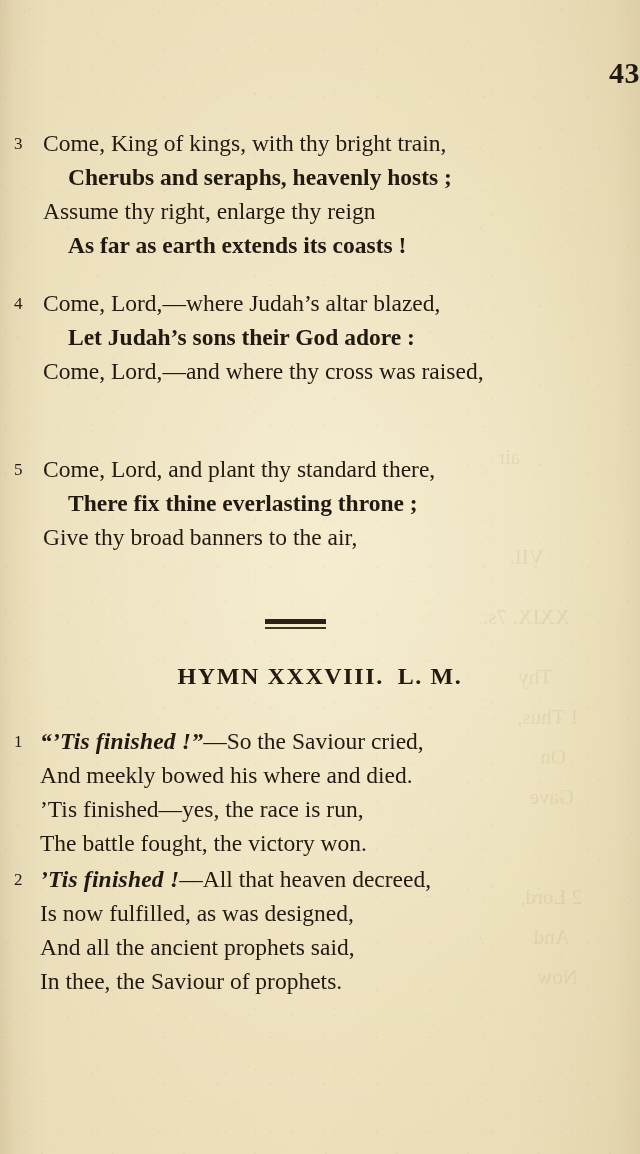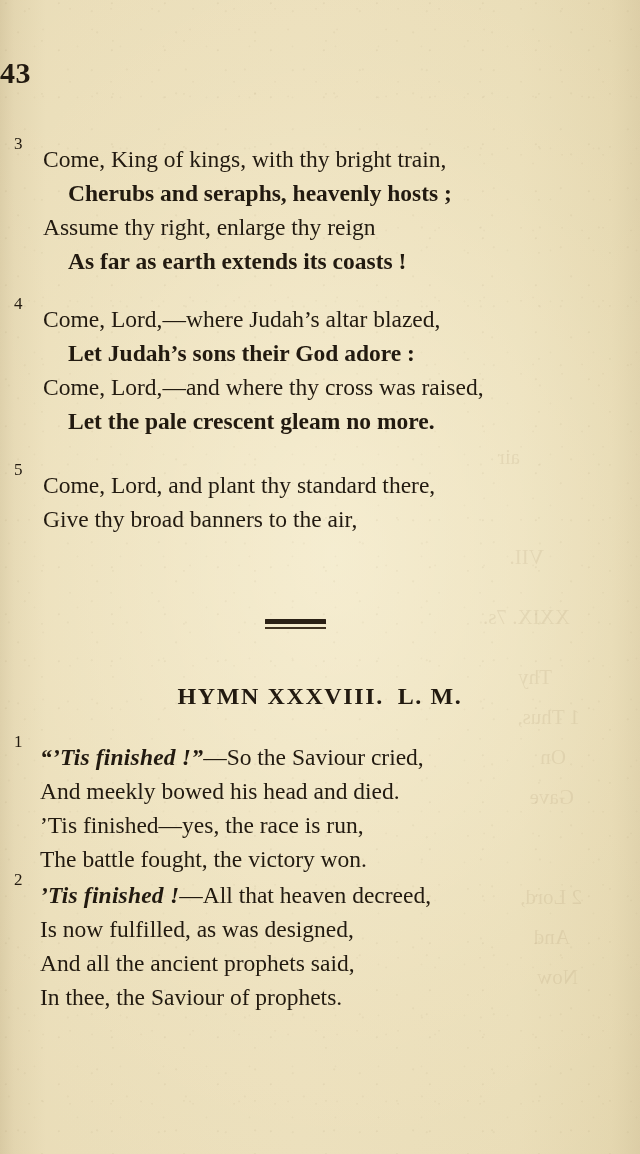--- a/index.html
+++ b/index.html
@@ -71,21 +71,21 @@
   #content {
     position: absolute;
     inset: 0;
   }
 
   .page-number {
     position: absolute;
     top: 56px;
     left: 0;
     width: 640px;
-    text-align: left;
+    text-align: right;
     font-size: 30px;
     font-weight: bold;
     letter-spacing: 0.5px;
   }
 
   .stanza {
     position: absolute;
     left: 0;
     width: 640px;
   }
@@ -101,21 +101,21 @@
   .vnum {
     position: absolute;
     left: 14px;
     top: 1px;
     font-size: 17px;
     line-height: 34px;
   }
 
   .ltext {
     position: absolute;
-    top: 16px;
+    top: 0;
     left: 43px;
   }
   .line.indent .ltext { left: 68px; font-weight: bold; }
   .line.flush  .ltext { left: 40px; }
 
   .it {
     font-style: italic;
     font-weight: bold;
     letter-spacing: 0.2px;
     margin-top: 47px;
@@ -192,51 +192,51 @@
       <div class="line">
         <span class="vnum">4</span>
         <span class="ltext">Come, Lord,—where Judah’s altar blazed,</span>
       </div>
       <div class="line indent">
         <span class="ltext">Let Judah’s sons their God adore :</span>
       </div>
       <div class="line">
         <span class="ltext">Come, Lord,—and where thy cross was raised,</span>
       </div>
-      <div class="line indent">
-        <span class="ltext">Let the pale crescent gleam no more.</span>
-      </div>
     </div>
 
     <div class="stanza" style="top:452px;">
       <div class="line">
         <span class="vnum">5</span>
         <span class="ltext">Come, Lord, and plant thy standard there,</span>
+      </div>
+      <div class="line indent">
+        <span class="ltext">There fix thine everlasting throne ;</span>
       </div>
       <div class="line">
         <span class="ltext">Give thy broad banners to the air,</span>
       </div>
     </div>
 
     <div class="rule" style="top:619px;">
       <div class="bar"></div>
       <div class="hair"></div>
     </div>
 
-    <div class="hymn-heading" style="top:683px;">
+    <div class="hymn-heading" style="top:663px;">
       <span>HYMN XXXVIII.</span><span class="gap"></span><span>L. M.</span>
     </div>
 
     <div class="stanza" style="top:724px;">
       <div class="line flush">
         <span class="vnum">1</span>
         <span class="ltext"><span class="it">“’Tis finished !”</span><span>—So the Saviour cried,</span></span>
       </div>
       <div class="line flush">
-        <span class="ltext">And meekly bowed his head and died.</span>
+        <span class="ltext">And meekly bowed his where and died.</span>
       </div>
       <div class="line flush">
         <span class="ltext">’Tis finished—yes, the race is run,</span>
       </div>
       <div class="line flush">
         <span class="ltext">The battle fought, the victory won.</span>
       </div>
     </div>
 
     <div class="stanza" style="top:862px;">

